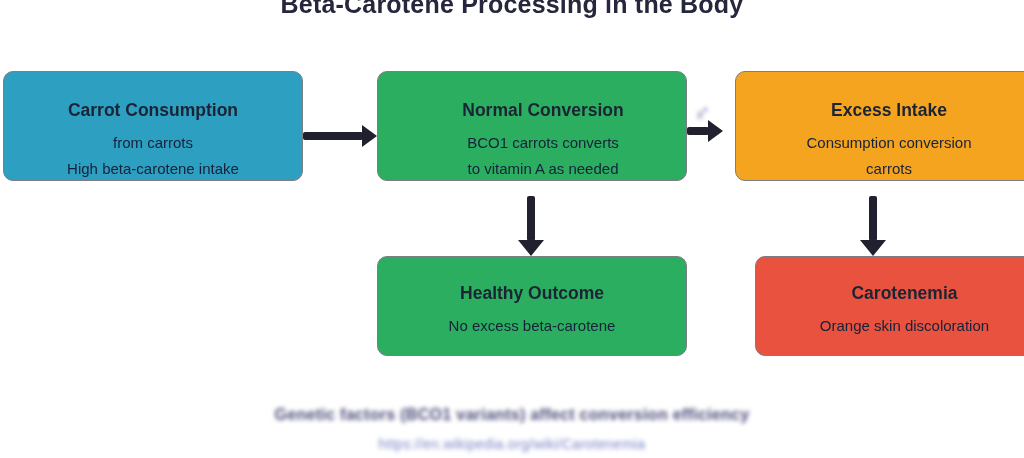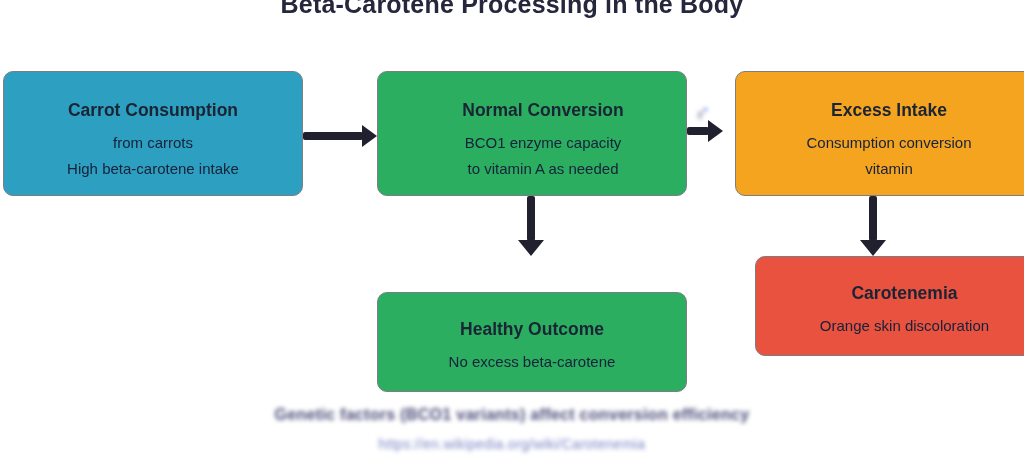--- a/index.html
+++ b/index.html
@@ -16,26 +16,26 @@
     position:absolute;border-radius:10px;border:1px solid #7d7d85;
     display:flex;flex-direction:column;align-items:center;
     box-sizing:border-box;text-align:center;
   }
   .node .node-title{
     font-size:17.5px;font-weight:bold;color:#1b2434;margin:0 0 9px 0;
   }
   .node .node-line{
     font-size:15px;color:#16213a;line-height:26px;margin:0;
   }
-  .row1{top:71px;height:125px;padding-top:28px;}
+  .row1{top:71px;height:110px;padding-top:28px;}
   .row2{top:256px;height:100px;padding-top:26px;}
   .n-carrot{left:3px;width:300px;}
   .n-normal{left:377px;width:310px;}
   .n-excess{left:735px;width:299px;padding-left:9px;}
-  .n-healthy{left:377px;width:310px;margin-top:36px;}
+  .n-healthy{left:377px;width:310px;}
   .n-carotenemia{left:723px;width:299px;margin-left:32px;}
 
   
   .h-arrow{position:absolute;height:0;}
   .h-arrow .shaft{
     position:absolute;left:0;top:-4px;height:8px;background:#20202e;border-radius:2px;
   }
   .h-arrow .head{
     position:absolute;top:-11px;width:0;height:0;
     border-top:11px solid transparent;border-bottom:11px solid transparent;
@@ -83,28 +83,28 @@
 <h1 class="page-title">Beta-Carotene Processing in the Body</h1>
 
 <div class="node row1 n-carrot" style="background-color: rgb(45, 159, 192);">
   <div class="node-title">Carrot Consumption</div>
   <div class="node-line">from carrots</div>
   <div class="node-line">High beta-carotene intake</div>
 </div>
 
 <div class="node row1 n-normal" style="background-color: rgb(43, 174, 96); padding-left: 22px;">
   <div class="node-title">Normal Conversion</div>
-  <div class="node-line">BCO1 enzyme capacity</div>
+  <div class="node-line">BCO1 carrots converts</div>
   <div class="node-line">to vitamin A as needed</div>
 </div>
 
 <div class="node row1 n-excess" style="background-color: rgb(244, 164, 30);">
   <div class="node-title">Excess Intake</div>
   <div class="node-line">Consumption conversion</div>
-  <div class="node-line">vitamin</div>
+  <div class="node-line">carrots</div>
 </div>
 
 <div class="node row2 n-healthy" style="background-color: rgb(43, 174, 96);">
   <div class="node-title">Healthy Outcome</div>
   <div class="node-line">No excess beta-carotene</div>
 </div>
 
 <div class="node row2 n-carotenemia" style="background-color: rgb(232, 82, 63);">
   <div class="node-title">Carotenemia</div>
   <div class="node-line">Orange skin discoloration</div>

